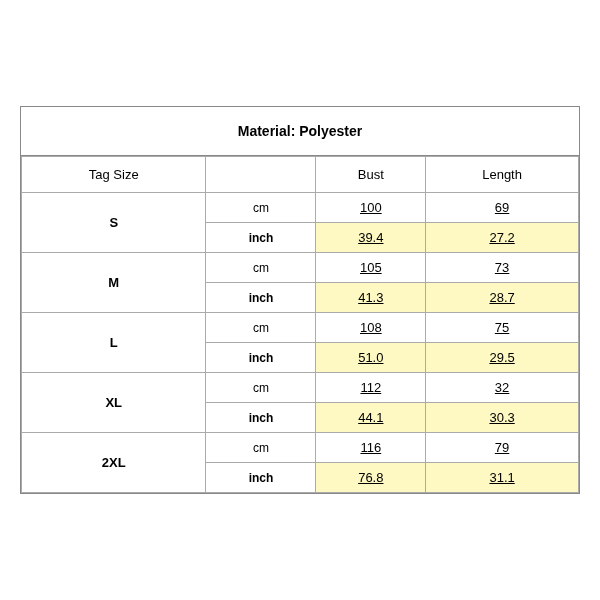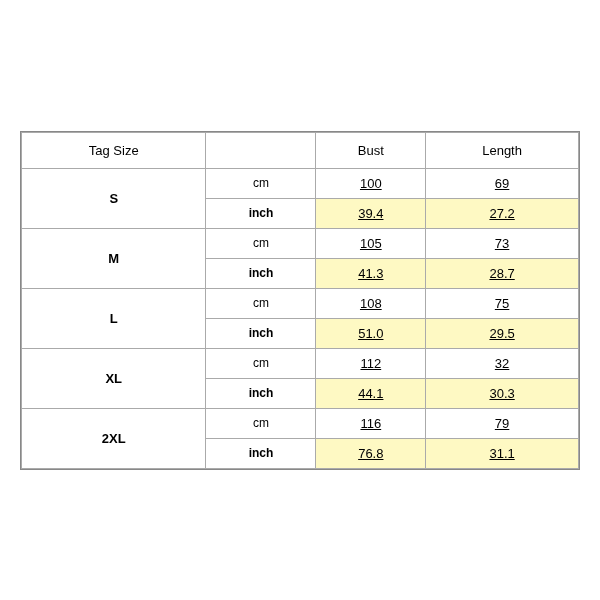--- a/index.html
+++ b/index.html
@@ -75,20 +75,21 @@
     .tag-col {
       vertical-align: middle;
       font-weight: bold;
       font-size: 13px;
     }
   </style>
 </head>
 <body>
 
 <div class="outer-wrapper">
+  <div class="title-row">Material: Polyester</div>
   <table>
     <thead>
       <tr class="header-row">
         <th>Tag Size</th>
         <th></th>
         <th>Bust</th>
         <th>Length</th>
       </tr>
     </thead>
     <tbody id="table-body">

